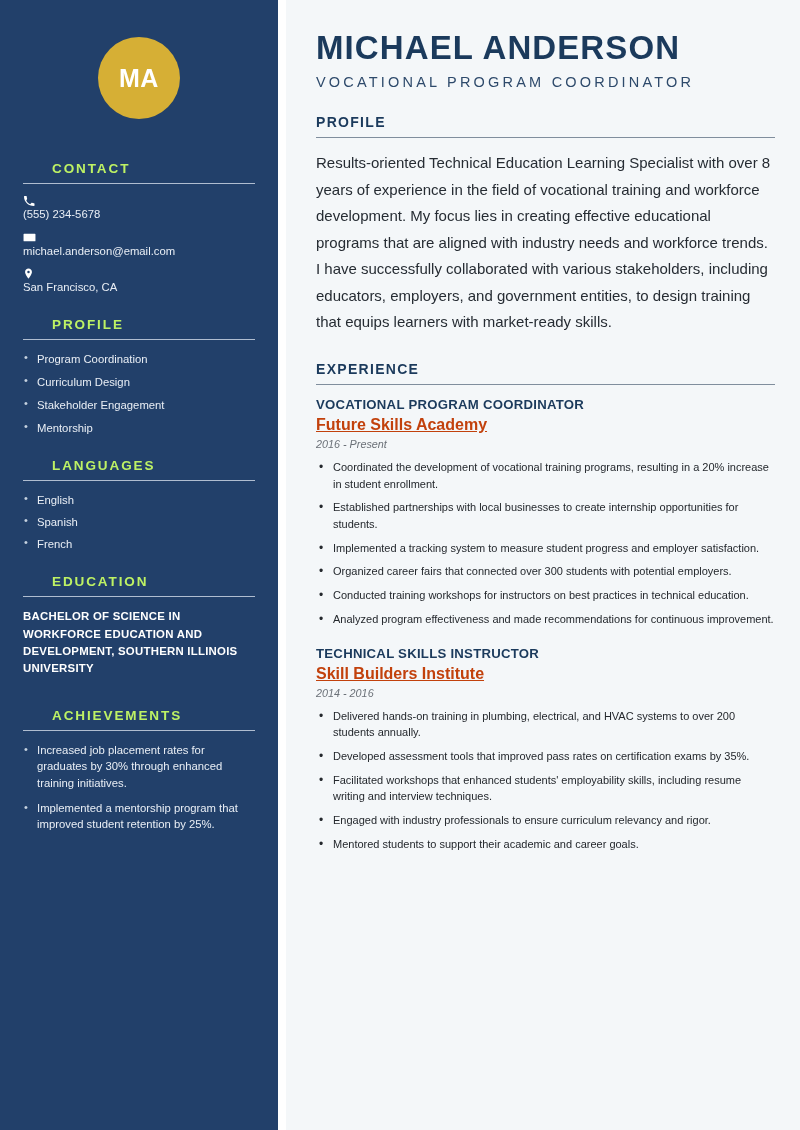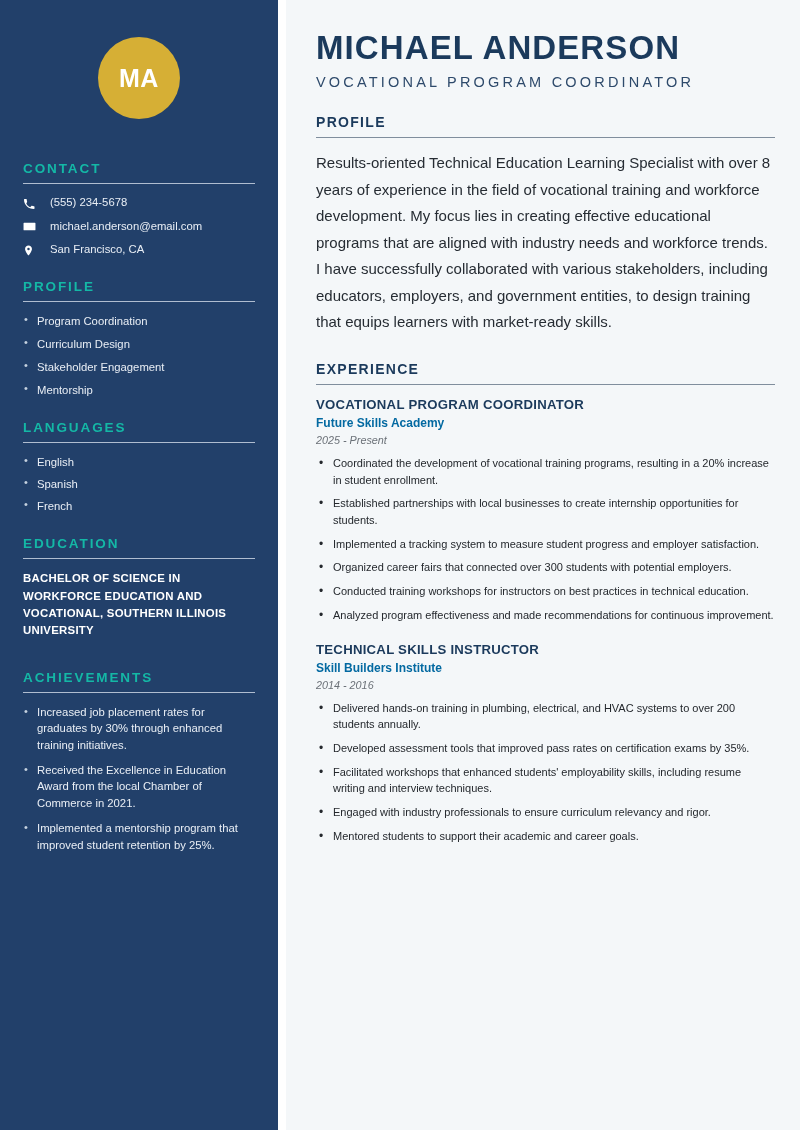--- a/index.html
+++ b/index.html
@@ -53,35 +53,37 @@
     font-weight: bold;
     letter-spacing: 0.5px;
   }
 
   .side-section { margin-bottom: 22px; }
 
   .side-heading {
     font-size: 13.5px;
     font-weight: bold;
     letter-spacing: 1.9px;
-    color: #14b8a6;
+    color: #bef264;
     padding-bottom: 7px;
+    margin-left: 29px;
   }
 
   .side-rule {
     height: 1px;
     background: #C9D4E2;
     margin-bottom: 11px;
     opacity: 0.85;
   }
 
   .contact-row {
     display: flex;
-    align-items: flex-end;
+    align-items: flex-start;
     margin-bottom: 9px;
+    flex-direction: column;
   }
 
   .contact-icon {
     width: 20px;
     min-width: 20px;
     display: flex;
     align-items: center;
     justify-content: flex-start;
     margin-right: 7px;
   }
@@ -180,24 +182,25 @@
 
   .exp-title {
     font-size: 13.2px;
     font-weight: bold;
     letter-spacing: 0.25px;
     color: #1B3A5C;
     margin-bottom: 4px;
   }
 
   .exp-company {
-    font-size: 12px;
-    font-weight: bold;
-    color: #0369a1;
+    font-size: 16px;
+    font-weight: bold;
+    color: #c2410c;
     margin-bottom: 4px;
+    text-decoration: underline;
   }
 
   .exp-date {
     font-size: 10.8px;
     font-style: italic;
     color: #6B7178;
     margin-bottom: 9px;
   }
 
   .exp-list { list-style: none; margin-bottom: 18px; }
@@ -282,29 +285,28 @@
       <ul class="side-list tight">
         <li>English</li>
         <li>Spanish</li>
         <li>French</li>
       </ul>
     </section>
 
     <section class="side-section">
       <div class="side-heading">EDUCATION</div>
       <div class="side-rule"></div>
-      <div class="edu-block">BACHELOR OF SCIENCE IN WORKFORCE EDUCATION AND VOCATIONAL, SOUTHERN ILLINOIS UNIVERSITY</div>
+      <div class="edu-block">BACHELOR OF SCIENCE IN WORKFORCE EDUCATION AND DEVELOPMENT, SOUTHERN ILLINOIS UNIVERSITY</div>
     </section>
 
     <section class="side-section" style="margin-top:30px;">
       <div class="side-heading">ACHIEVEMENTS</div>
       <div class="side-rule"></div>
       <ul class="side-list achv-list">
         <li>Increased job placement rates for graduates by 30% through enhanced training initiatives.</li>
-        <li>Received the Excellence in Education Award from the local Chamber of Commerce in 2021.</li>
         <li>Implemented a mentorship program that improved student retention by 25%.</li>
       </ul>
     </section>
 
   </aside>
 
   <div class="strip"></div>
 
   <main class="main">
 
@@ -317,21 +319,21 @@
       <p class="profile-text">Results-oriented Technical Education Learning Specialist with over 8 years of experience in the field of vocational training and workforce development. My focus lies in creating effective educational programs that are aligned with industry needs and workforce trends. I have successfully collaborated with various stakeholders, including educators, employers, and government entities, to design training that equips learners with market-ready skills.</p>
     </section>
 
     <section>
       <div class="main-heading">EXPERIENCE</div>
       <div class="main-rule"></div>
 
       <div class="exp-entry">
         <div class="exp-title">VOCATIONAL PROGRAM COORDINATOR</div>
         <div class="exp-company">Future Skills Academy</div>
-        <div class="exp-date">2025 - Present</div>
+        <div class="exp-date">2016 - Present</div>
         <ul class="exp-list">
           <li>Coordinated the development of vocational training programs, resulting in a 20% increase in student enrollment.</li>
           <li>Established partnerships with local businesses to create internship opportunities for students.</li>
           <li>Implemented a tracking system to measure student progress and employer satisfaction.</li>
           <li>Organized career fairs that connected over 300 students with potential employers.</li>
           <li>Conducted training workshops for instructors on best practices in technical education.</li>
           <li>Analyzed program effectiveness and made recommendations for continuous improvement.</li>
         </ul>
       </div>
 

